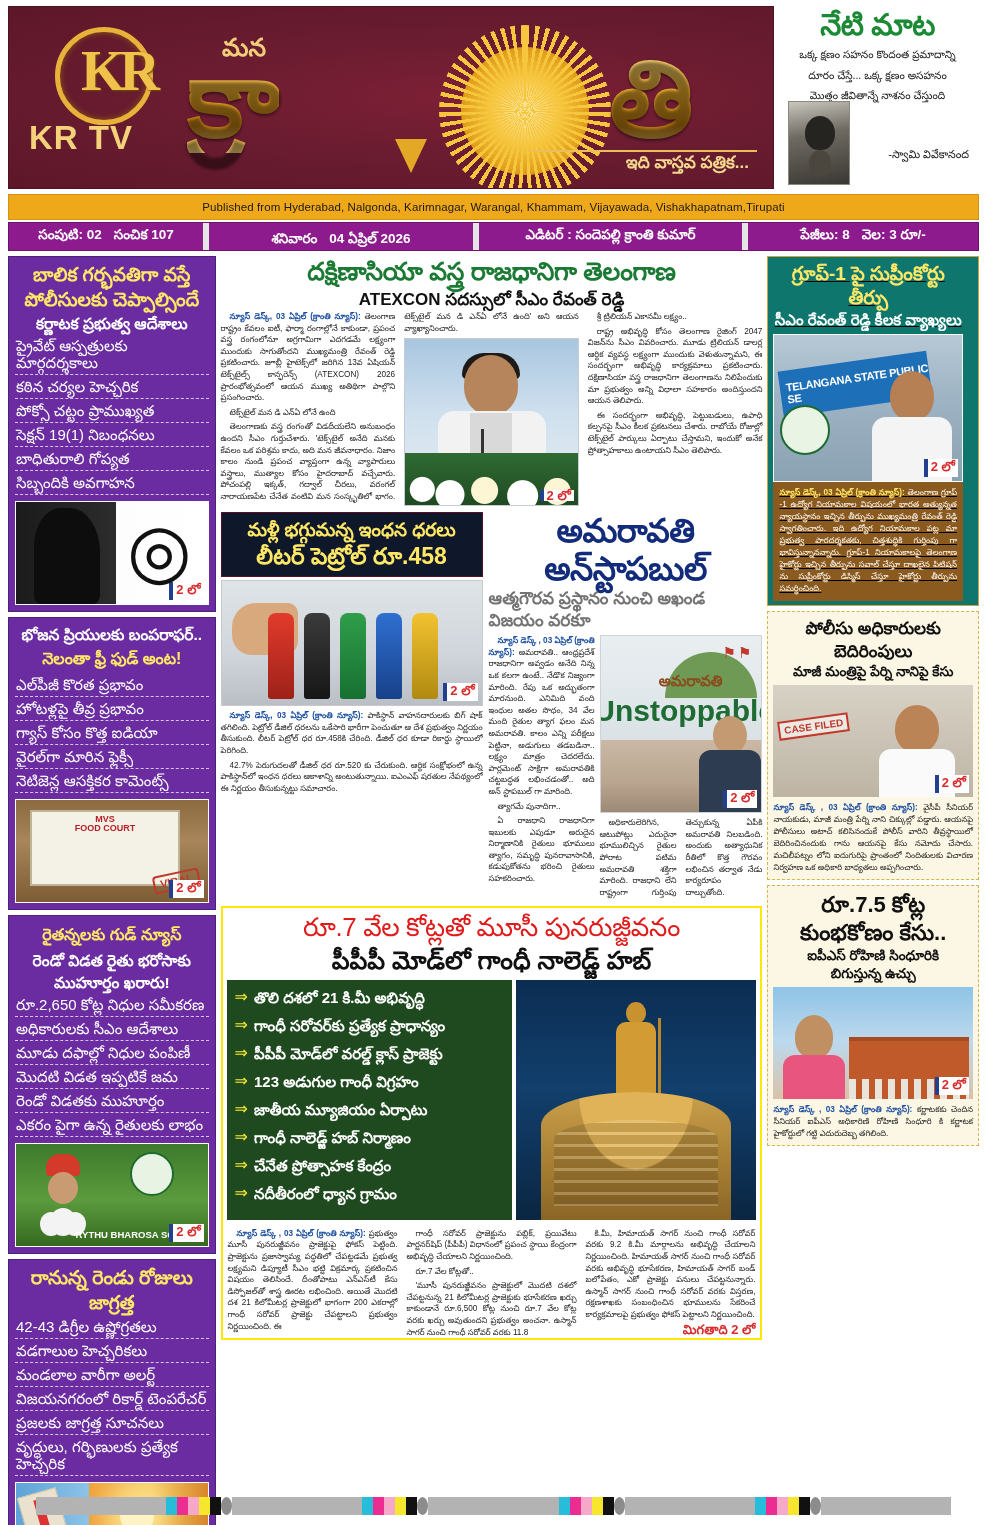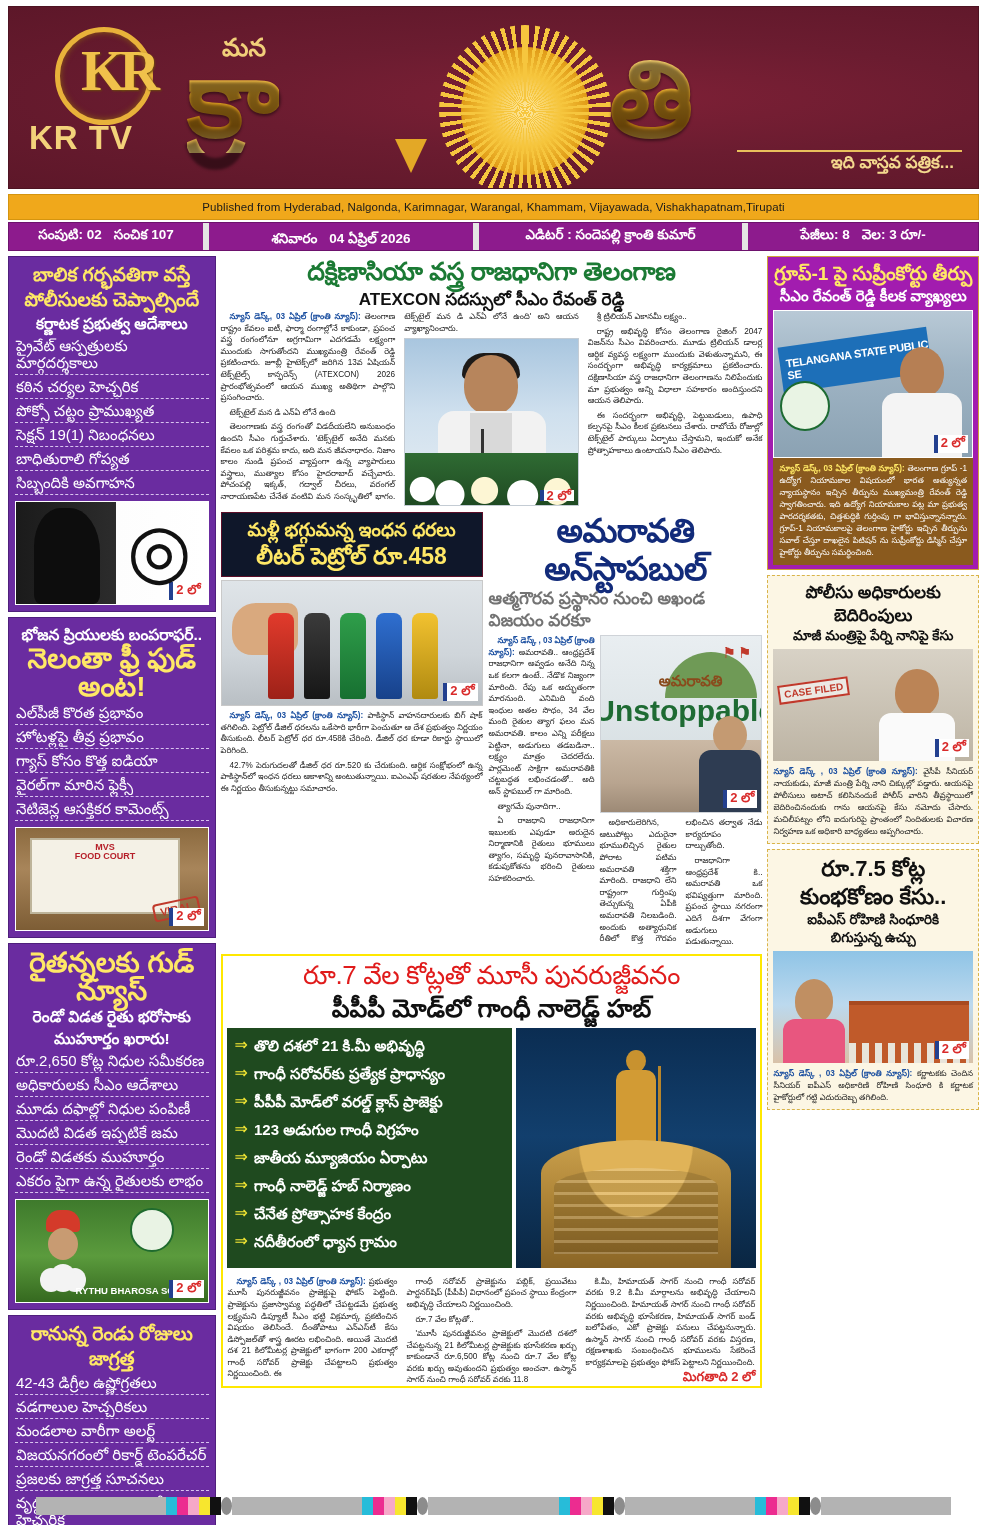--- a/index.html
+++ b/index.html
@@ -112,21 +112,21 @@
   
   .grid { display:flex; gap:5px; padding:5px 8px 0 8px; height:1240px; }
   .col-left { width:208px; }
   .col-mid  { width:543px; }
   .col-right{ width:212px; }
 
   
   .pbox { background:#6a2ca0; border:1px solid #4f1f7c; padding:5px 6px 6px 6px; margin-bottom:5px; color:#fff; }
   .pbox-h1 { font-size:19px; font-weight:bold; color:#ffe866; text-align:center; line-height:25px; }
   .pbox-h2 { font-size:15.5px; font-weight:bold; color:#fff; text-align:center; line-height:21px; margin-top:1px; }
-  .pbox-h3 { font-size:28px; font-weight:bold; color:#ffe866; text-align:center; line-height:28px; }
+  .pbox-h3 { font-size:16px; font-weight:bold; color:#ffe866; text-align:center; line-height:28px; }
   .pbox-li { font-size:15px; color:#fff; padding:3px 1px 3px 1px; border-bottom:1px dashed #d9c3ef; line-height:17px; }
   .pbox-img { height:104px; margin-top:6px; position:relative; overflow:hidden; border:1px solid #fff; }
 
   .img-preg { background:linear-gradient(90deg,#1b1b1b 0%, #2c2c2c 52%, #fdfdfd 52%, #ffffff 100%); }
   .img-preg::before{
     content:""; position:absolute; left:18px; bottom:0; width:66px; height:96px;
     background:#0d0d0d; border-radius:40% 46% 10% 10%;
   }
   .img-preg::after{
     content:"\25CE"; position:absolute; right:16px; top:12px; font-size:74px; color:#111; line-height:74px;
@@ -272,21 +272,21 @@
     position:absolute; left:50%; bottom:14px; transform:translateX(-50%); width:164px; height:86px;
     background:repeating-linear-gradient(180deg, rgba(255,255,255,.18) 0 3px, rgba(0,0,0,.12) 3px 12px);
     border-radius:50% 50% 0 0 / 22% 22% 0 0;
   }
 
   
   .moosi-text { padding:4px 5px 0 5px; }
 
   
   .rbox { border:1px solid #cfa23a; margin-bottom:5px; }
-  .rbox-brown { background:#a21caf; padding:5px 5px 4px 5px; }
+  .rbox-brown { background:#0f766e; padding:5px 15px 4px 5px;text-decoration:underline; }
   .rb-h1 { font-size:19px; font-weight:bold; color:#ffe866; text-align:center; line-height:24px; }
   .rb-h2 { font-size:15px; font-weight:bold; color:#fff; text-align:center; line-height:20px; }
   .rb-photo { height:148px; position:relative; overflow:hidden; margin:4px 0 0 0; border:1px solid #fff; }
   .tspsc {
     background:linear-gradient(180deg,#b8c9d6 0%, #9fb4c4 40%, #8ba2b3 100%);
   }
   .tspsc-board{
     position:absolute; left:6px; top:26px; width:150px; height:46px; background:#1d6fb8; transform:rotate(-8deg);
     color:#fff; font-size:11px; font-weight:bold; display:flex; align-items:center; padding-left:6px;
     letter-spacing:-0.3px;
@@ -352,20 +352,28 @@
       <div class="kr-tv">KR TV</div>
       <div class="mana">మన</div>
       <div class="kranti-word">క్రా</div>
       <div class="sun"></div>
       <div class="kranti-word2">తి</div>
       <div class="mast-pen"></div>
       <div class="mast-rule"></div>
       <div class="mast-tag">ఇది వాస్తవ పత్రిక...</div>
     </div>
 
+    <div class="neti">
+      <div class="neti-title">నేటి మాట</div>
+      <div class="neti-quote">ఒక్క క్షణం సహనం కొందంత ప్రమాదాన్ని</div>
+      <div class="neti-quote">దూరం చేస్తే... ఒక్క క్షణం అసహనం</div>
+      <div class="neti-quote">మొత్తం జీవితాన్నే నాశనం చేస్తుంది</div>
+      <div class="neti-photo"></div>
+      <div class="neti-attrib">-స్వామి వివేకానంద</div>
+    </div>
   </div>
 
   <div class="pub-strip">
     <span>Published from Hyderabad, Nalgonda, Karimnagar, Warangal, Khammam, Vijayawada, Vishakhapatnam,Tirupati</span>
   </div>
 
   <div class="info-bar">
     <div class="info-cell ic-1">
       <span>సంపుటి: 02</span>
       <span>సంచిక 107</span>
@@ -521,21 +529,20 @@
                 <div class="amar-skyline"></div>
                 <div class="leader ld-1">
                     <div class="h"></div>
                     <div class="b"></div>
                   </div>
 
                 <div class="badge2">2 లో</div>
               </div>
               <div class="cols2 body-txt" style="padding-top:4px;">
                 <p>అధికారులెరిగిన, ఆటుపోట్లు ఎదురైనా భూములిచ్చిన రైతుల పోరాట పటిమ అమరావతి శక్తిగా మారింది. రాజధాని లేని రాష్ట్రంగా గుర్తింపు తెచ్చుకున్న ఏపీకి అమరావతి నిలబడింది. అందుకు అత్యాధునిక రీతిలో కొత్త గౌరవం లభించిన తర్వాత నేడు కార్యరూపం దాల్చుతోంది.</p>
-                <p>రాజధానిగా ఆంధ్రప్రదేశ్ కి.. అమరావతి ఒక భవిష్యత్తుగా మారింది. ప్రపంచ స్థాయి నగరంగా ఎదిగే దిశగా వేగంగా అడుగులు పడుతున్నాయి.</p>
               </div>
             </div>
           </div>
         </div>
       </div>
 
       <div class="moosi-wrap">
         <div class="moosi-h1">రూ.7 వేల కోట్లతో మూసీ పునరుజ్జీవనం</div>
         <div class="moosi-h2">పీపీపీ మోడ్‌లో గాంధీ నాలెడ్జ్ హబ్</div>
         <div class="moosi-body">

